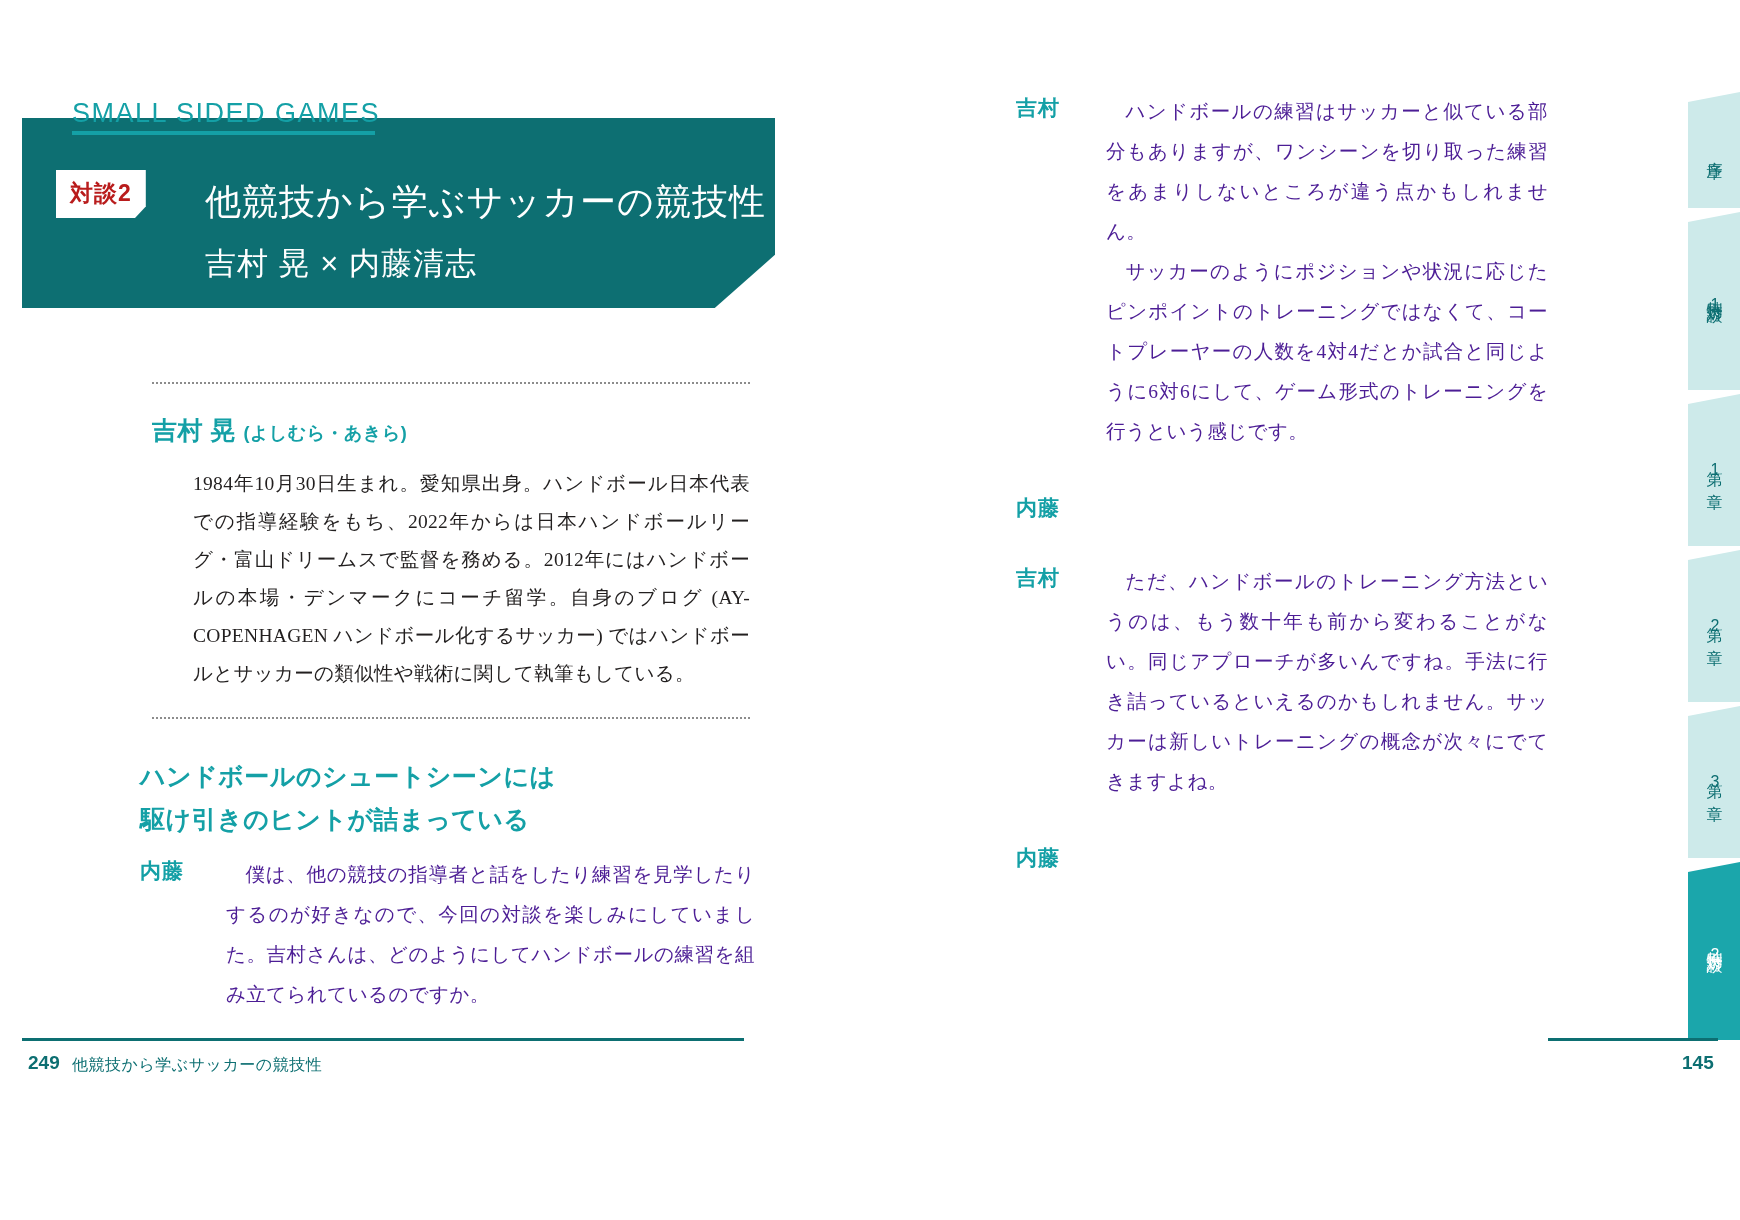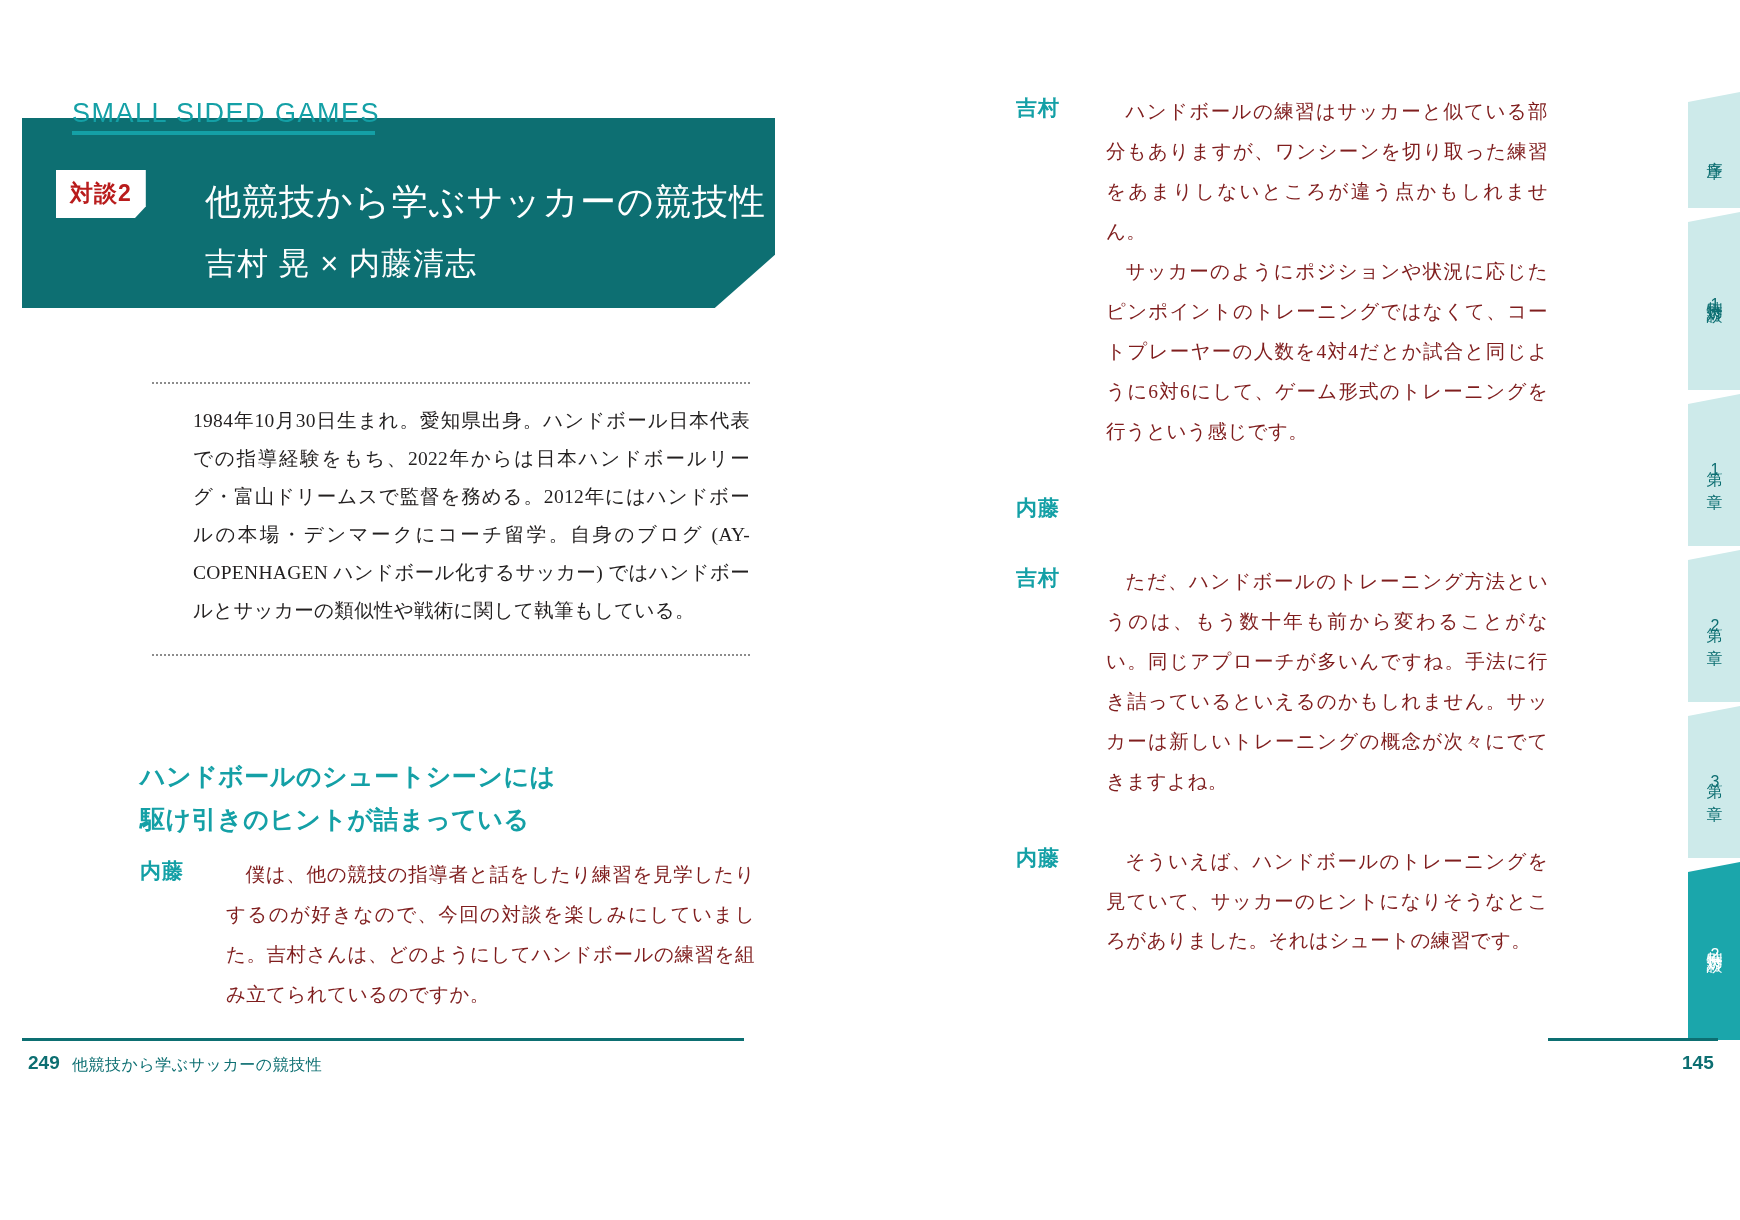--- a/index.html
+++ b/index.html
@@ -160,21 +160,21 @@
     letter-spacing: 1px;
     padding-top: 2px;
   }
   .dlg-text {
     flex: 1;
     font-size: 19.5px;
     line-height: 2.05;
     letter-spacing: 0.4px;
     text-align: justify;
     font-family: "Liberation Serif", serif;
-    color: #7f1d1d;
+    color: #4c1d95;
   }
   .dlg-text p {
     margin: 0;
     text-indent: 1em;
   }
 
   .left-dialogue {
     position: absolute;
     left: 140px;
     top: 855px;
@@ -269,20 +269,24 @@
     <div class="kicker">SMALL SIDED GAMES</div>
     <div class="kicker-underline"></div>
 
     <div class="title-block"></div>
     <div class="badge">対談2</div>
     <div class="title-main">他競技から学ぶサッカーの競技性</div>
     <div class="title-sub">吉村 晃 × 内藤清志</div>
 
     <div class="profile">
       <div class="dot-rule"></div>
+      <div class="profile-name">
+        <span>吉村 晃</span>
+        <span class="kana">(よしむら・あきら)</span>
+      </div>
       <div class="profile-body">1984年10月30日生まれ。愛知県出身。ハンドボール日本代表での指導経験をもち、2022年からは日本ハンドボールリーグ・富山ドリームスで監督を務める。2012年にはハンドボールの本場・デンマークにコーチ留学。自身のブログ (AY-COPENHAGEN ハンドボール化するサッカー) ではハンドボールとサッカーの類似性や戦術に関して執筆もしている。</div>
       <div class="dot-rule profile-rule-bottom"></div>
     </div>
 
     <div class="sec-head">
       <div>ハンドボールのシュートシーンには</div>
       <div>駆け引きのヒントが詰まっている</div>
     </div>
 
     <div class="left-dialogue">
@@ -315,23 +319,20 @@
         </div>
       </div>
       <div class="dlg">
         <div class="dlg-speaker">吉村</div>
         <div class="dlg-text">
           <p>ただ、ハンドボールのトレーニング方法というのは、もう数十年も前から変わることがない。同じアプローチが多いんですね。手法に行き詰っているといえるのかもしれません。サッカーは新しいトレーニングの概念が次々にでてきますよね。</p>
         </div>
       </div>
       <div class="dlg">
         <div class="dlg-speaker">内藤</div>
-        <div class="dlg-text">
-          <p>そういえば、ハンドボールのトレーニングを見ていて、サッカーのヒントになりそうなところがありました。それはシュートの練習です。</p>
-        </div>
       </div>
     </div>
 
   <div class="tabs">
       <div class="tab" style="height: 116px;">序章</div>
       <div class="tab" style="height: 178px;">特別対談1</div>
       <div class="tab" style="height: 152px;">第1章</div>
       <div class="tab" style="height: 152px;">第2章</div>
       <div class="tab" style="height: 152px;">第3章</div>
       <div class="tab active" style="height: 178px;">特別対談2</div>

